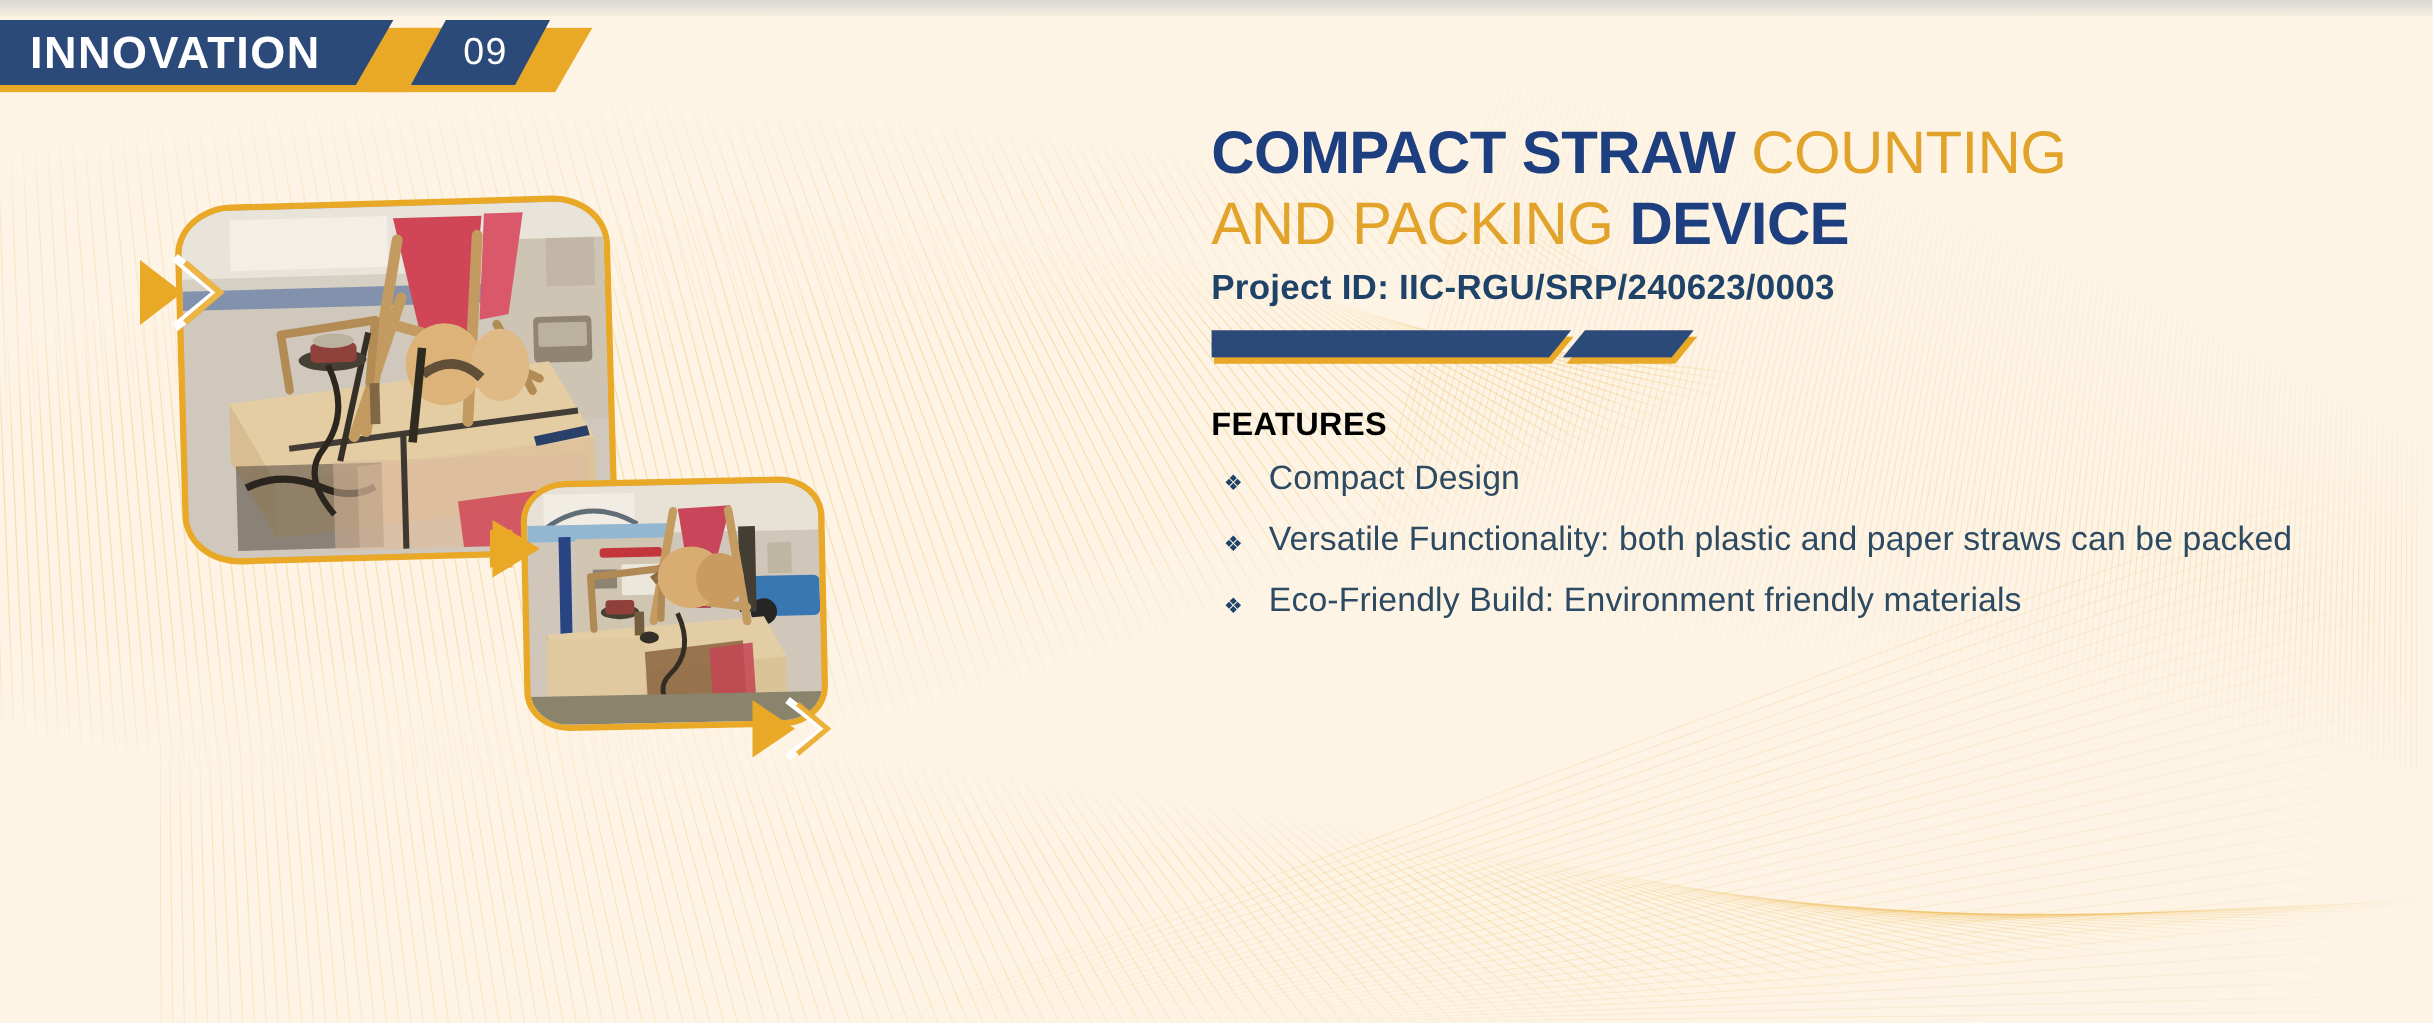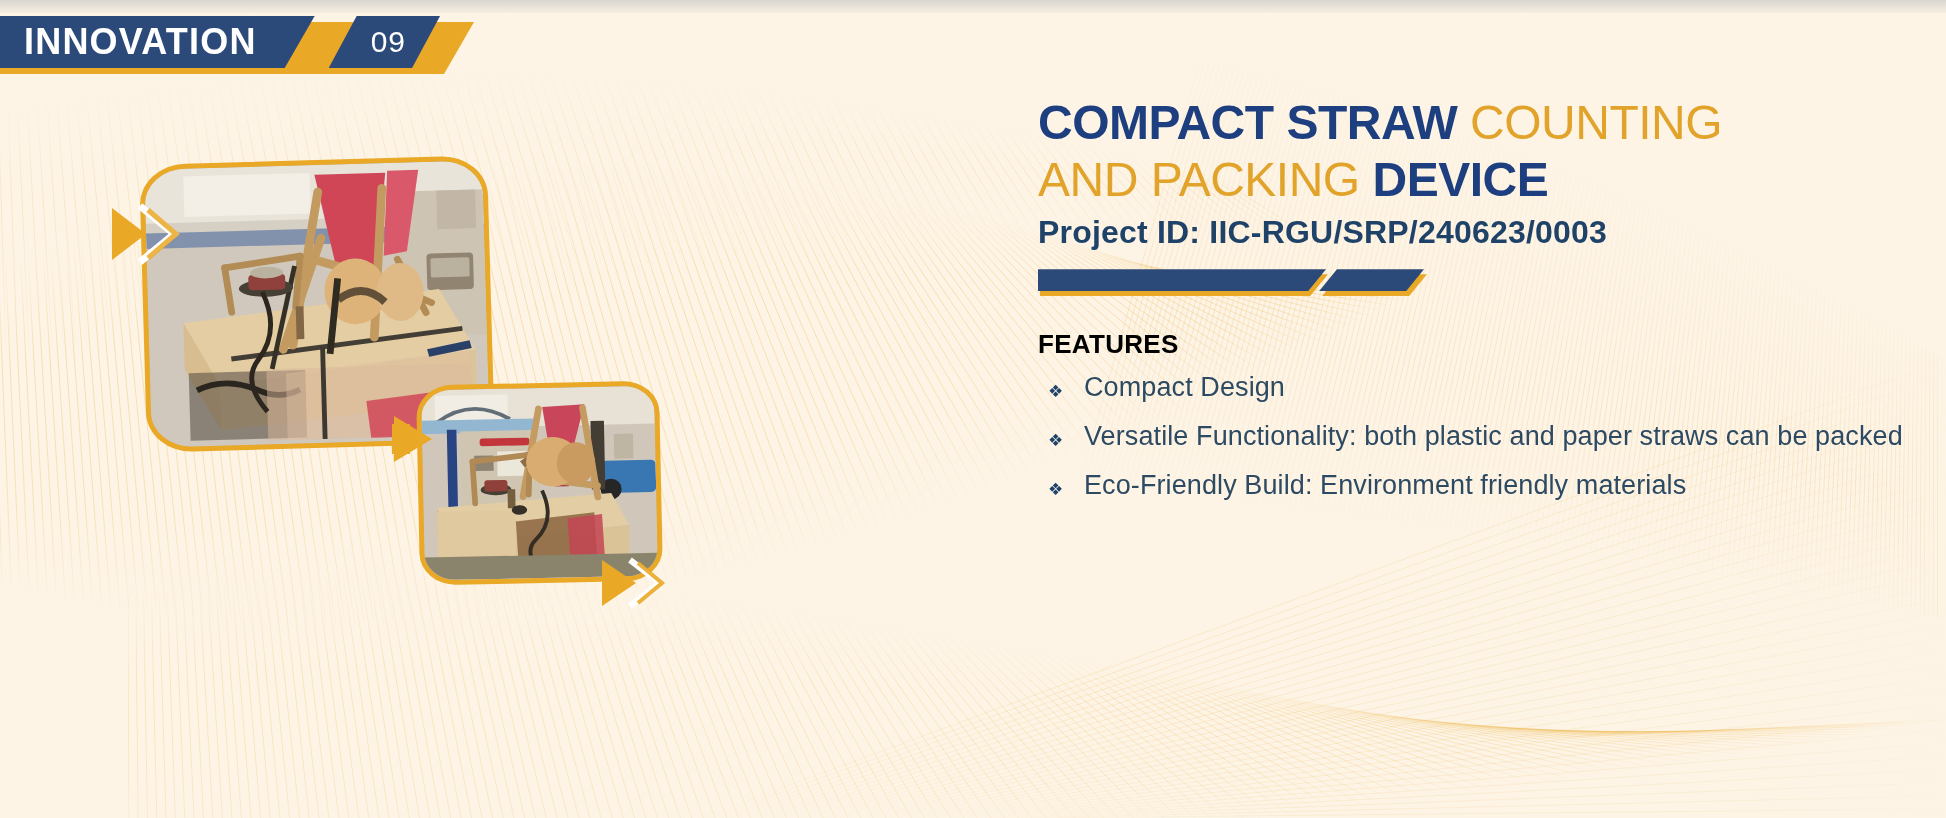--- a/index.html
+++ b/index.html
@@ -139,21 +139,21 @@
 
   
   .arrow-marker {
     position: absolute;
     z-index: 30;
   }
 
   
   .text-col {
     position: absolute;
-    left: 1038px;
+    left: 969px;
     top: 95px;
     width: 905px;
     z-index: 30;
   }
   .title {
     font-size: 48px;
     line-height: 1.18;
     letter-spacing: -0.5px;
     margin: 0 0 2px 0;
   }
@@ -164,21 +164,21 @@
   .t-light-gold {
     font-weight: normal;
     color: #e2a32a;
   }
   .t-bold-gold {
     font-weight: normal;
     color: #e2a32a;
     margin-top: 15px;
   }
   .project-id {
-    font-size: 32px;
+    font-size: 28px;
     font-weight: bold;
     color: #1f4269;
     letter-spacing: 0.2px;
     margin-top: 6px;
   }
 
   
   .divider-wrap {
     position: relative;
     margin-top: 18px;

